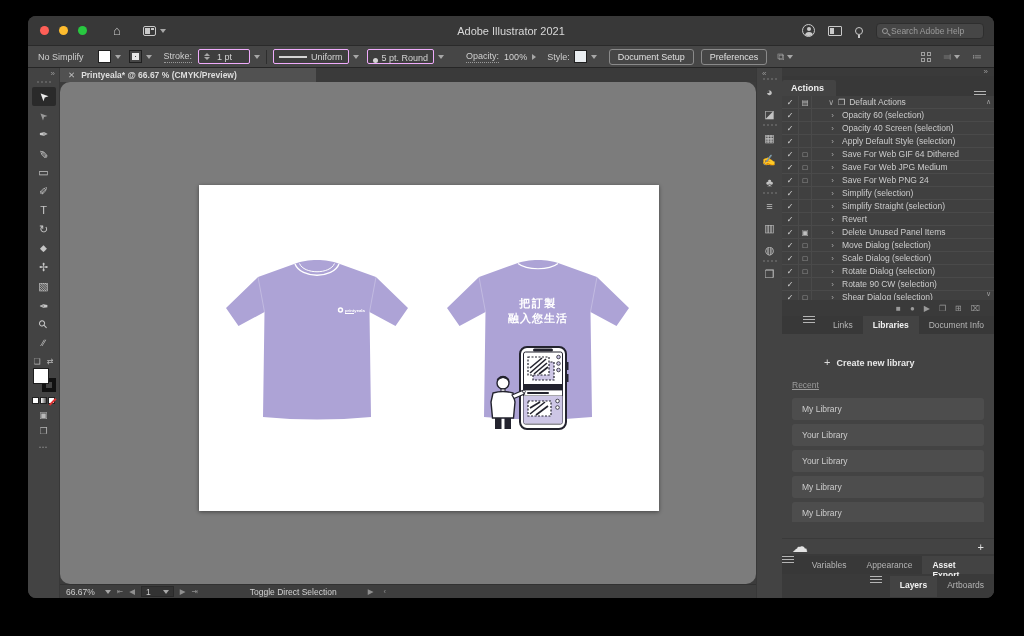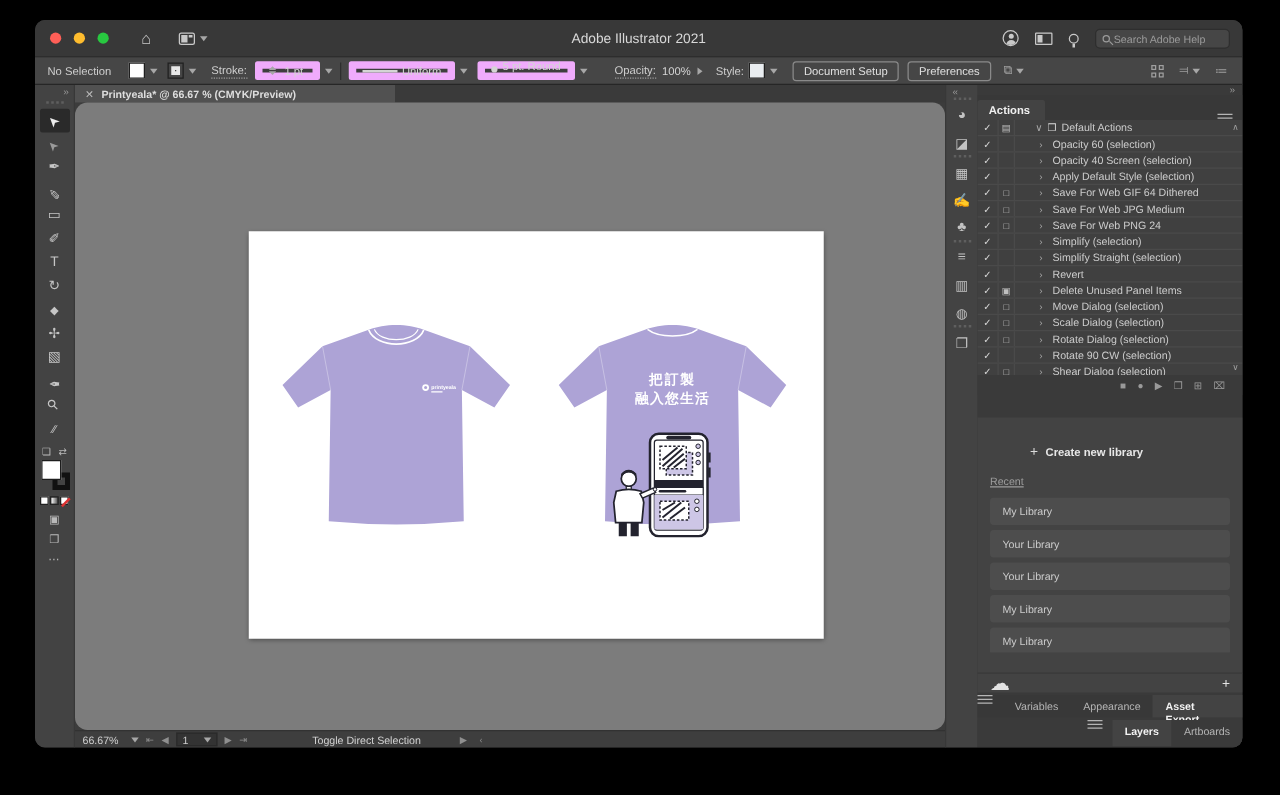--- a/index.html
+++ b/index.html
@@ -38,21 +38,21 @@
 
   
   .controlbar { position:absolute; left:0; top:30px; width:100%; height:22px; background:#464646;
     border-bottom:1px solid #262626; display:flex; align-items:center; color:#cfcfcf; font-size:9px; }
   .cb-label { color:#cfcfcf; }
   .u-dot { border-bottom:1px dotted #9a9a9a; padding-bottom:1px; }
   .swatch { width:13px; height:13px; border:1px solid #1f1f1f; background:#fff; display:inline-block; }
   .swatch.stroke-sw { background:#464646; position:relative; }
   .swatch.stroke-sw::before { content:""; position:absolute; inset:2px; border:3px solid #e8e8e8; }
   .swatch.style-sw { background:#e9edf0; }
-  .dd { background:#3e3e3e; border:6px solid #f0abfc; border-radius:2px; height:15px;
+  .dd { background:#3e3e3e; border:1px solid #f0abfc; border-radius:2px; height:15px;
     display:inline-flex; align-items:center; padding:0 5px; gap:4px; color:#d4d4d4; }
   .stepper { display:inline-flex; flex-direction:column; gap:1px; margin-right:3px; }
   .stepper i { width:0;height:0;border-left:3px solid transparent;border-right:3px solid transparent; }
   .stepper .up { border-bottom:3px solid #a7a7a7; } .stepper .dn { border-top:3px solid #a7a7a7; }
   .lineprev { width:28px; height:2px; background:#d4d4d4; display:inline-block; }
   .dotprev { width:5px; height:5px; background:#d4d4d4; border-radius:50%; display:inline-block; }
   .btn { border:1px solid #8a8a8a; border-radius:3px; padding:2px 8px; color:#e0e0e0; font-size:9px; background:transparent; }
   .vsep { width:1px; height:14px; background:#2e2e2e; margin:0 6px; }
   .cb-right { margin-left:auto; display:flex; align-items:center; gap:12px; margin-right:12px; color:#9f9f9f; }
   .grid4 { display:grid; grid-template-columns:4px 4px; gap:2px; }
@@ -170,21 +170,21 @@
       <span class="panel-ico"></span>
       <span class="bulb"></span>
       <div class="search-box">
         <span class="mag"></span>
         <input placeholder="Search Adobe Help" style="">
       </div>
     </div>
   </div>
 
   <div class="controlbar">
-    <span class="cb-label" style="margin-left:10px;">No Selection</span>
+    <span class="cb-label" style="margin-left:10px;">No Simplify</span>
     <span class="swatch" style="margin-left:14px;"></span>
       <span class="chev"></span>
     <span class="swatch stroke-sw" style="margin-left:8px;"></span>
       <span class="chev"></span>
     <span class="cb-label u-dot" style="margin-left:12px;">Stroke:</span>
     <span class="dd" style="margin-left:6px; width:52px;">
       <span class="stepper">
           <i class="up"></i>
           <i class="dn"></i>
         </span>
@@ -560,20 +560,27 @@
 
         <span class="ficon">■</span>
             <span class="ficon">●</span>
             <span class="ficon">▶</span>
             <span class="ficon">❒</span>
             <span class="ficon">⊞</span>
             <span class="ficon">⌧</span>
           </div>
       </div>
 
+      <div class="linkstabs">
+
+        <span class="hamb" style="margin-bottom:7px;"></span>
+      <span class="ptab2">Links</span>
+          <span class="ptab2 active">Libraries</span>
+          <span class="ptab2">Document Info</span>
+        </div>
 
       <div class="libbody">
         <div class="libcreate">
           <span class="plus">+</span><span>Create new library</span>
         </div>
         <div class="librecent">Recent</div>
         <div class="libitems">
 
         <div class="lib-item">My Library</div>
             <div class="lib-item">Your Library</div>

